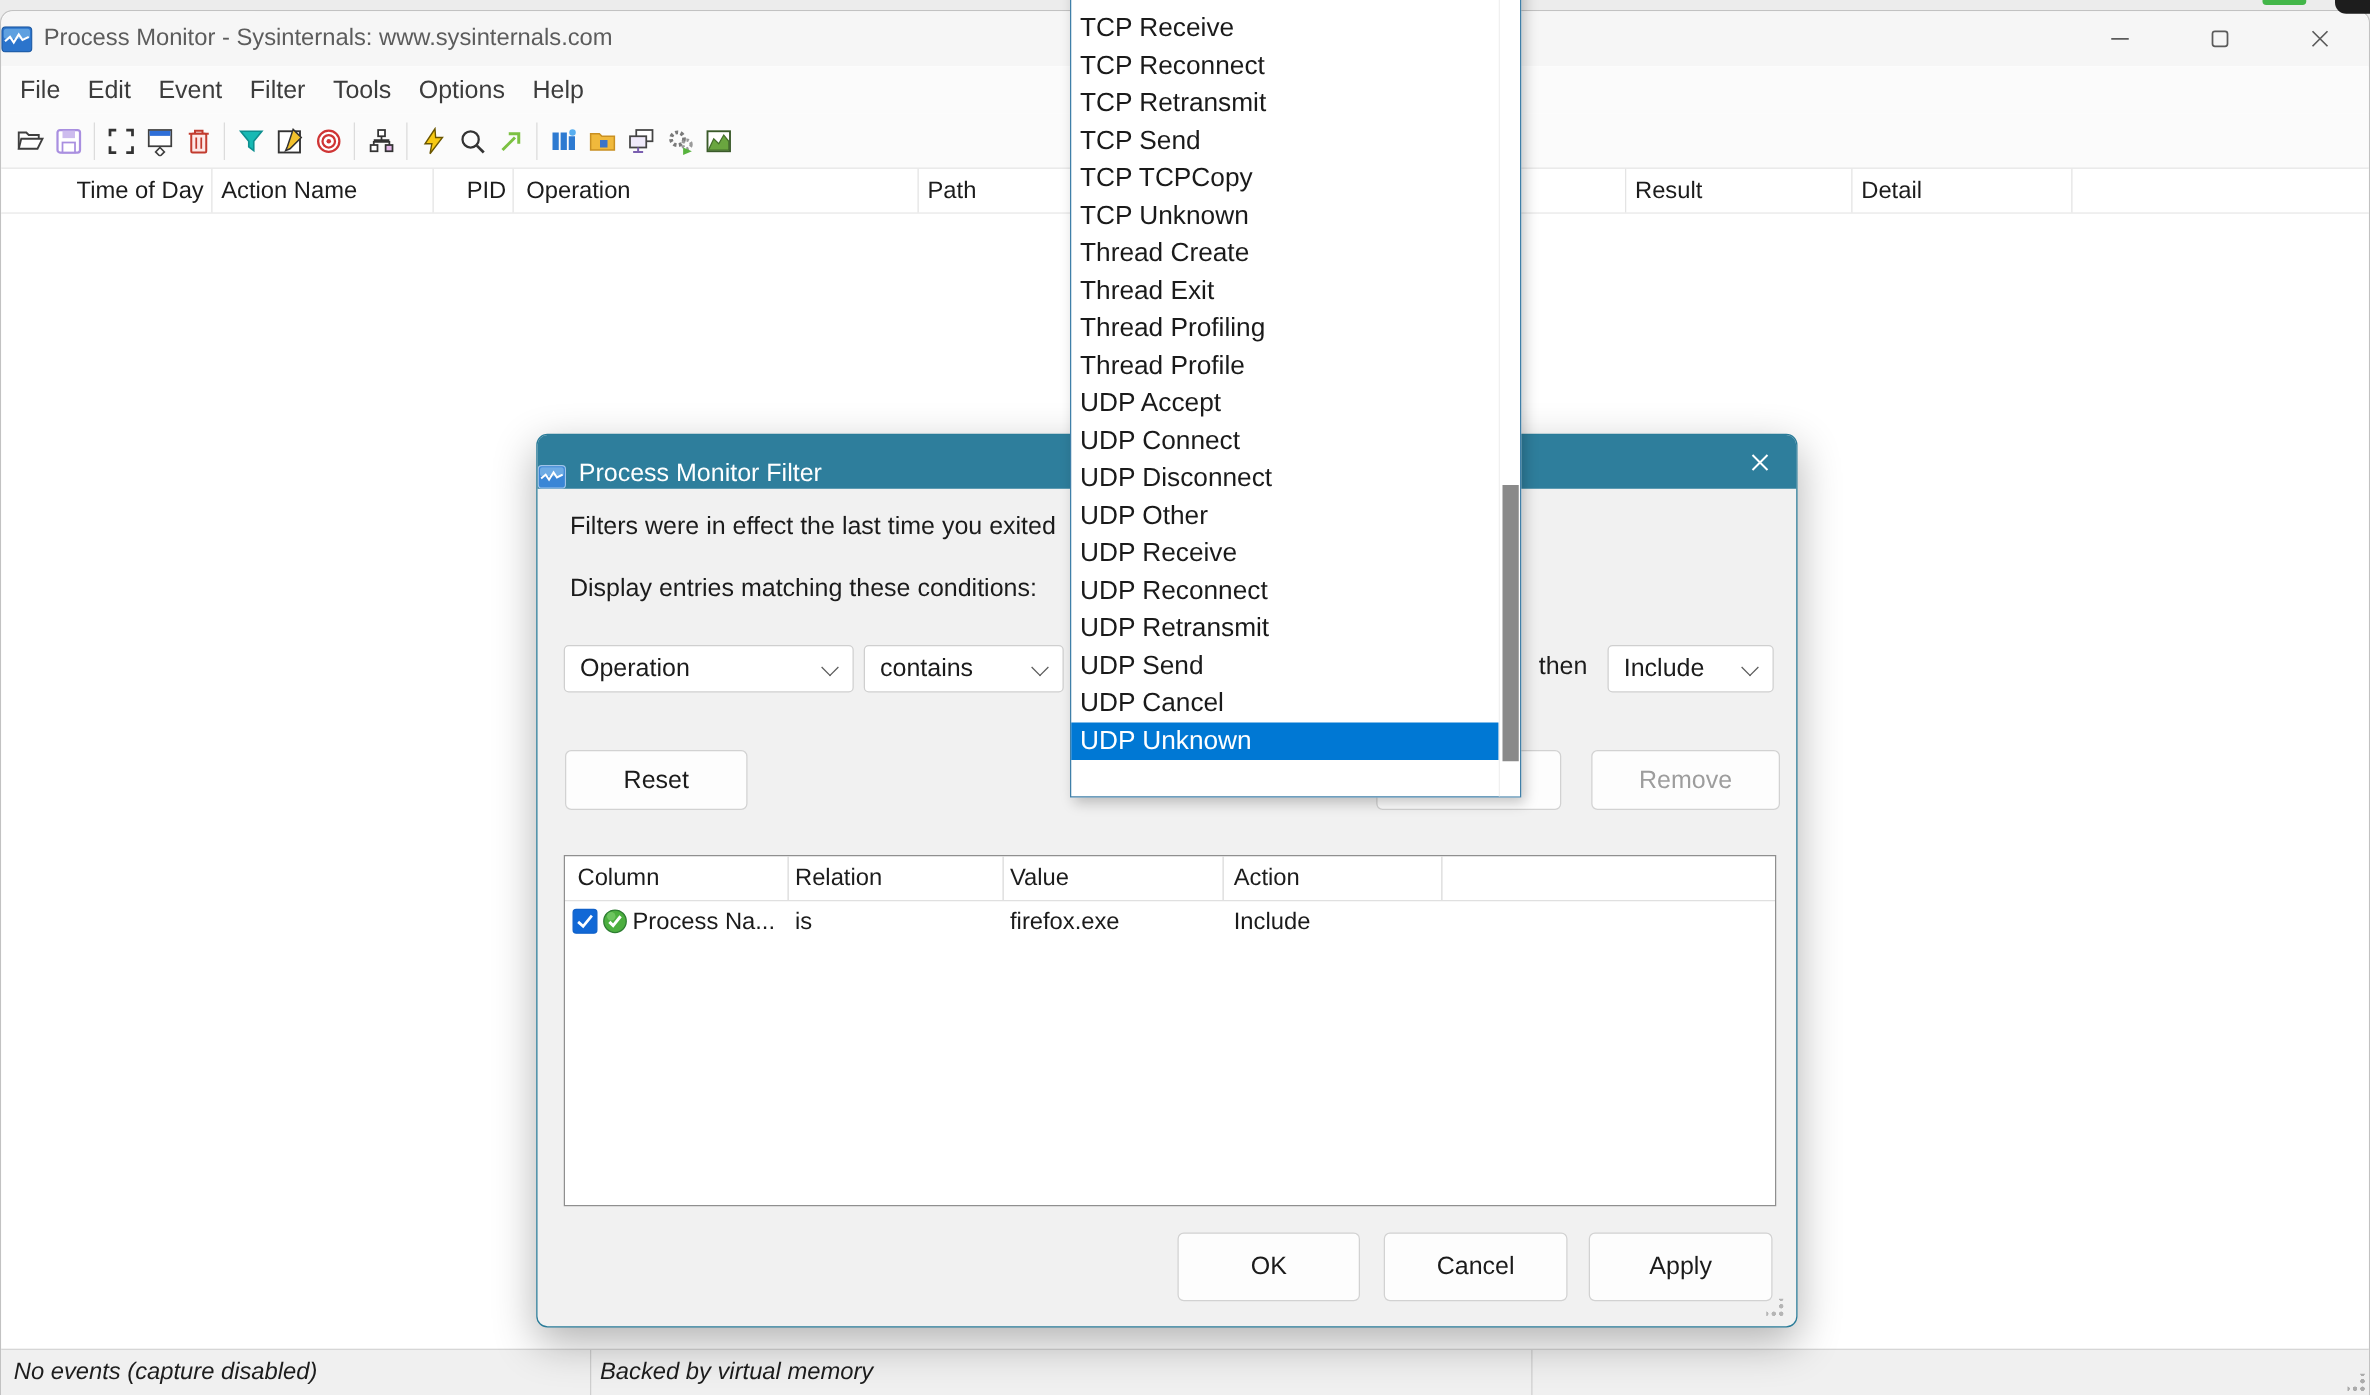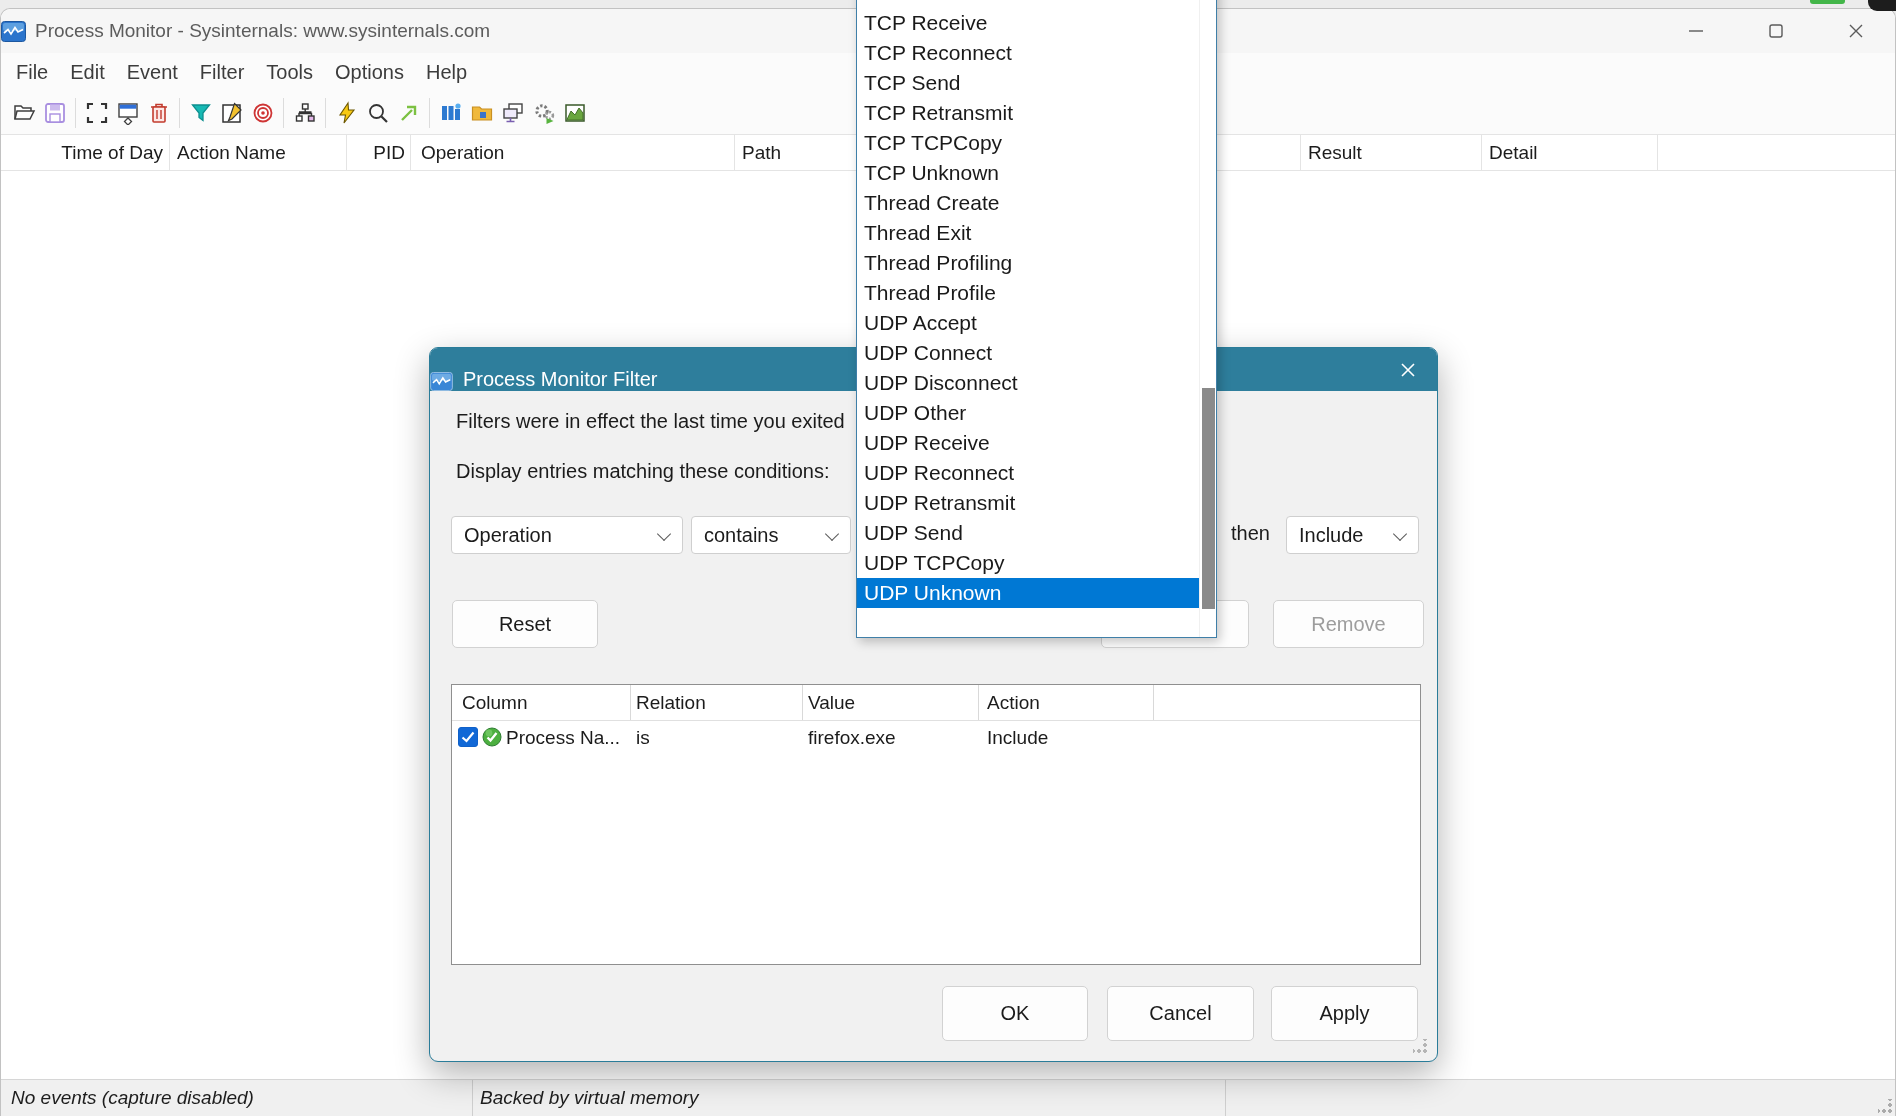--- a/index.html
+++ b/index.html
@@ -341,35 +341,35 @@
     <div class="btn" style="left:841px;width:147px;">Apply</div>
   </div>
   <div class="dlg-grip"></div>
 </div>
 
 <div class="oplist">
   <div class="op-items">
       <div class="op-item">TCP Disconnect</div>
       <div class="op-item">TCP Receive</div>
       <div class="op-item">TCP Reconnect</div>
+      <div class="op-item">TCP Retransmit</div>
       <div class="op-item">TCP Send</div>
-      <div class="op-item">TCP Retransmit</div>
       <div class="op-item">TCP TCPCopy</div>
       <div class="op-item">TCP Unknown</div>
       <div class="op-item">Thread Create</div>
       <div class="op-item">Thread Exit</div>
       <div class="op-item">Thread Profiling</div>
       <div class="op-item">Thread Profile</div>
       <div class="op-item">UDP Accept</div>
       <div class="op-item">UDP Connect</div>
       <div class="op-item">UDP Disconnect</div>
       <div class="op-item">UDP Other</div>
       <div class="op-item">UDP Receive</div>
       <div class="op-item">UDP Reconnect</div>
       <div class="op-item">UDP Retransmit</div>
       <div class="op-item">UDP Send</div>
-      <div class="op-item">UDP TCPCopy</div>
+      <div class="op-item">UDP Cancel</div>
       <div class="op-item selected">UDP Unknown</div>
     </div>
   <div class="op-scroll">
     <div class="op-thumb"></div>
   </div>
 </div>
 
 </body></html>

